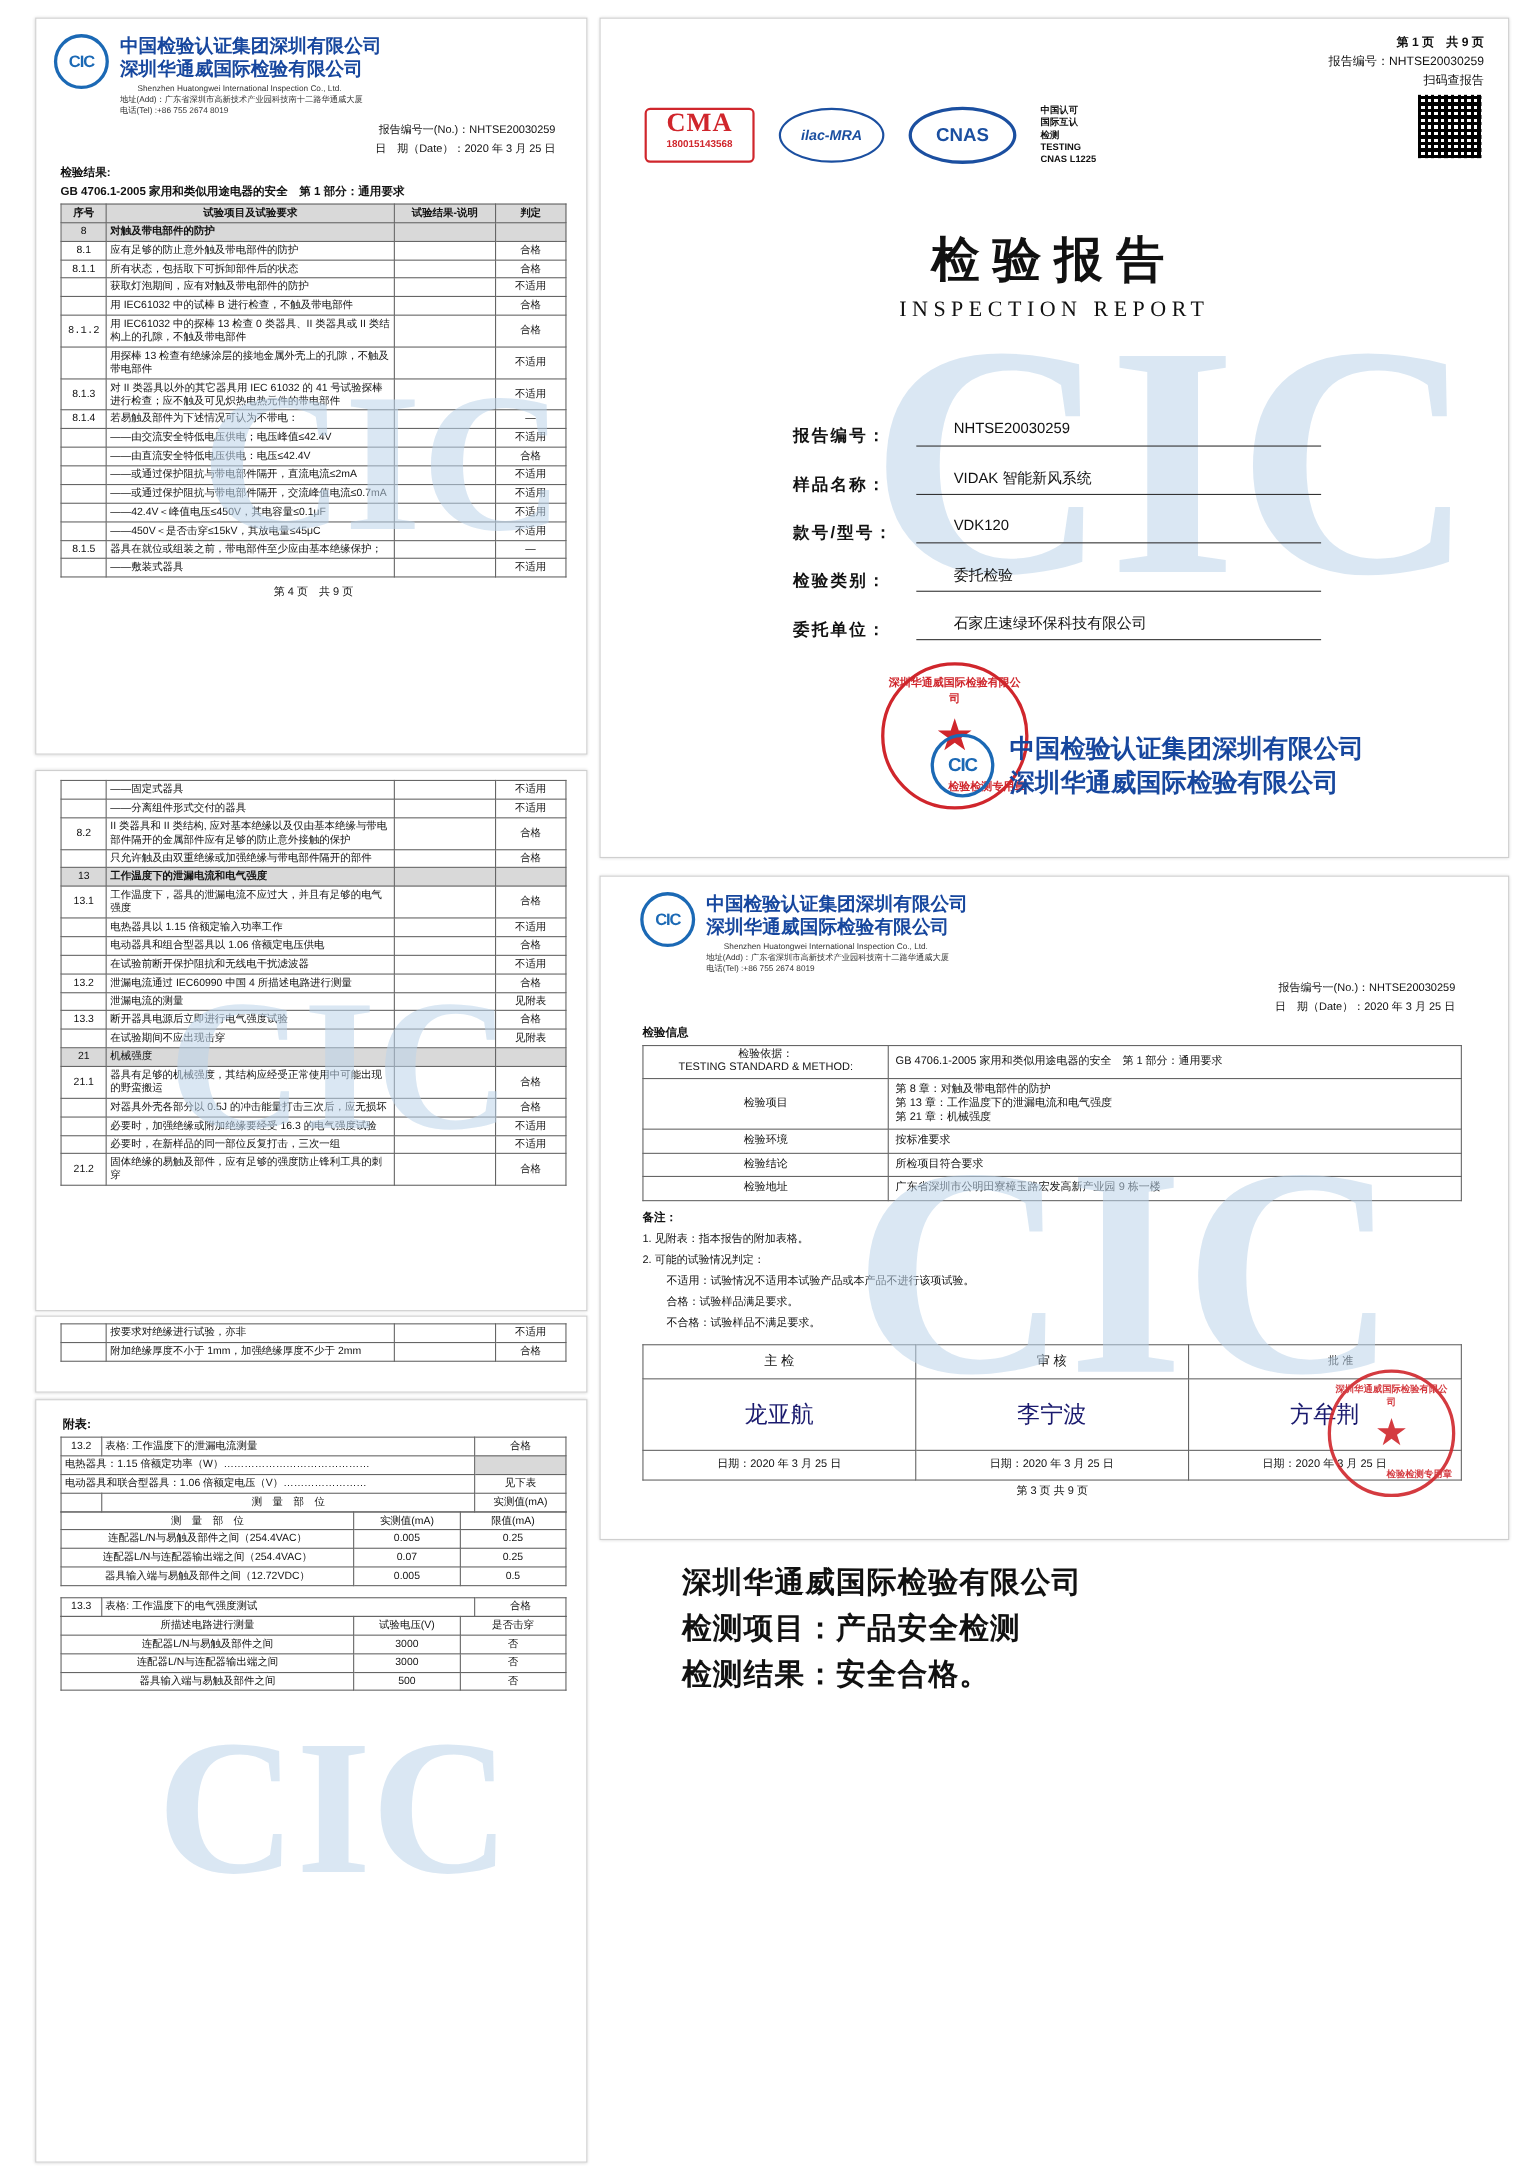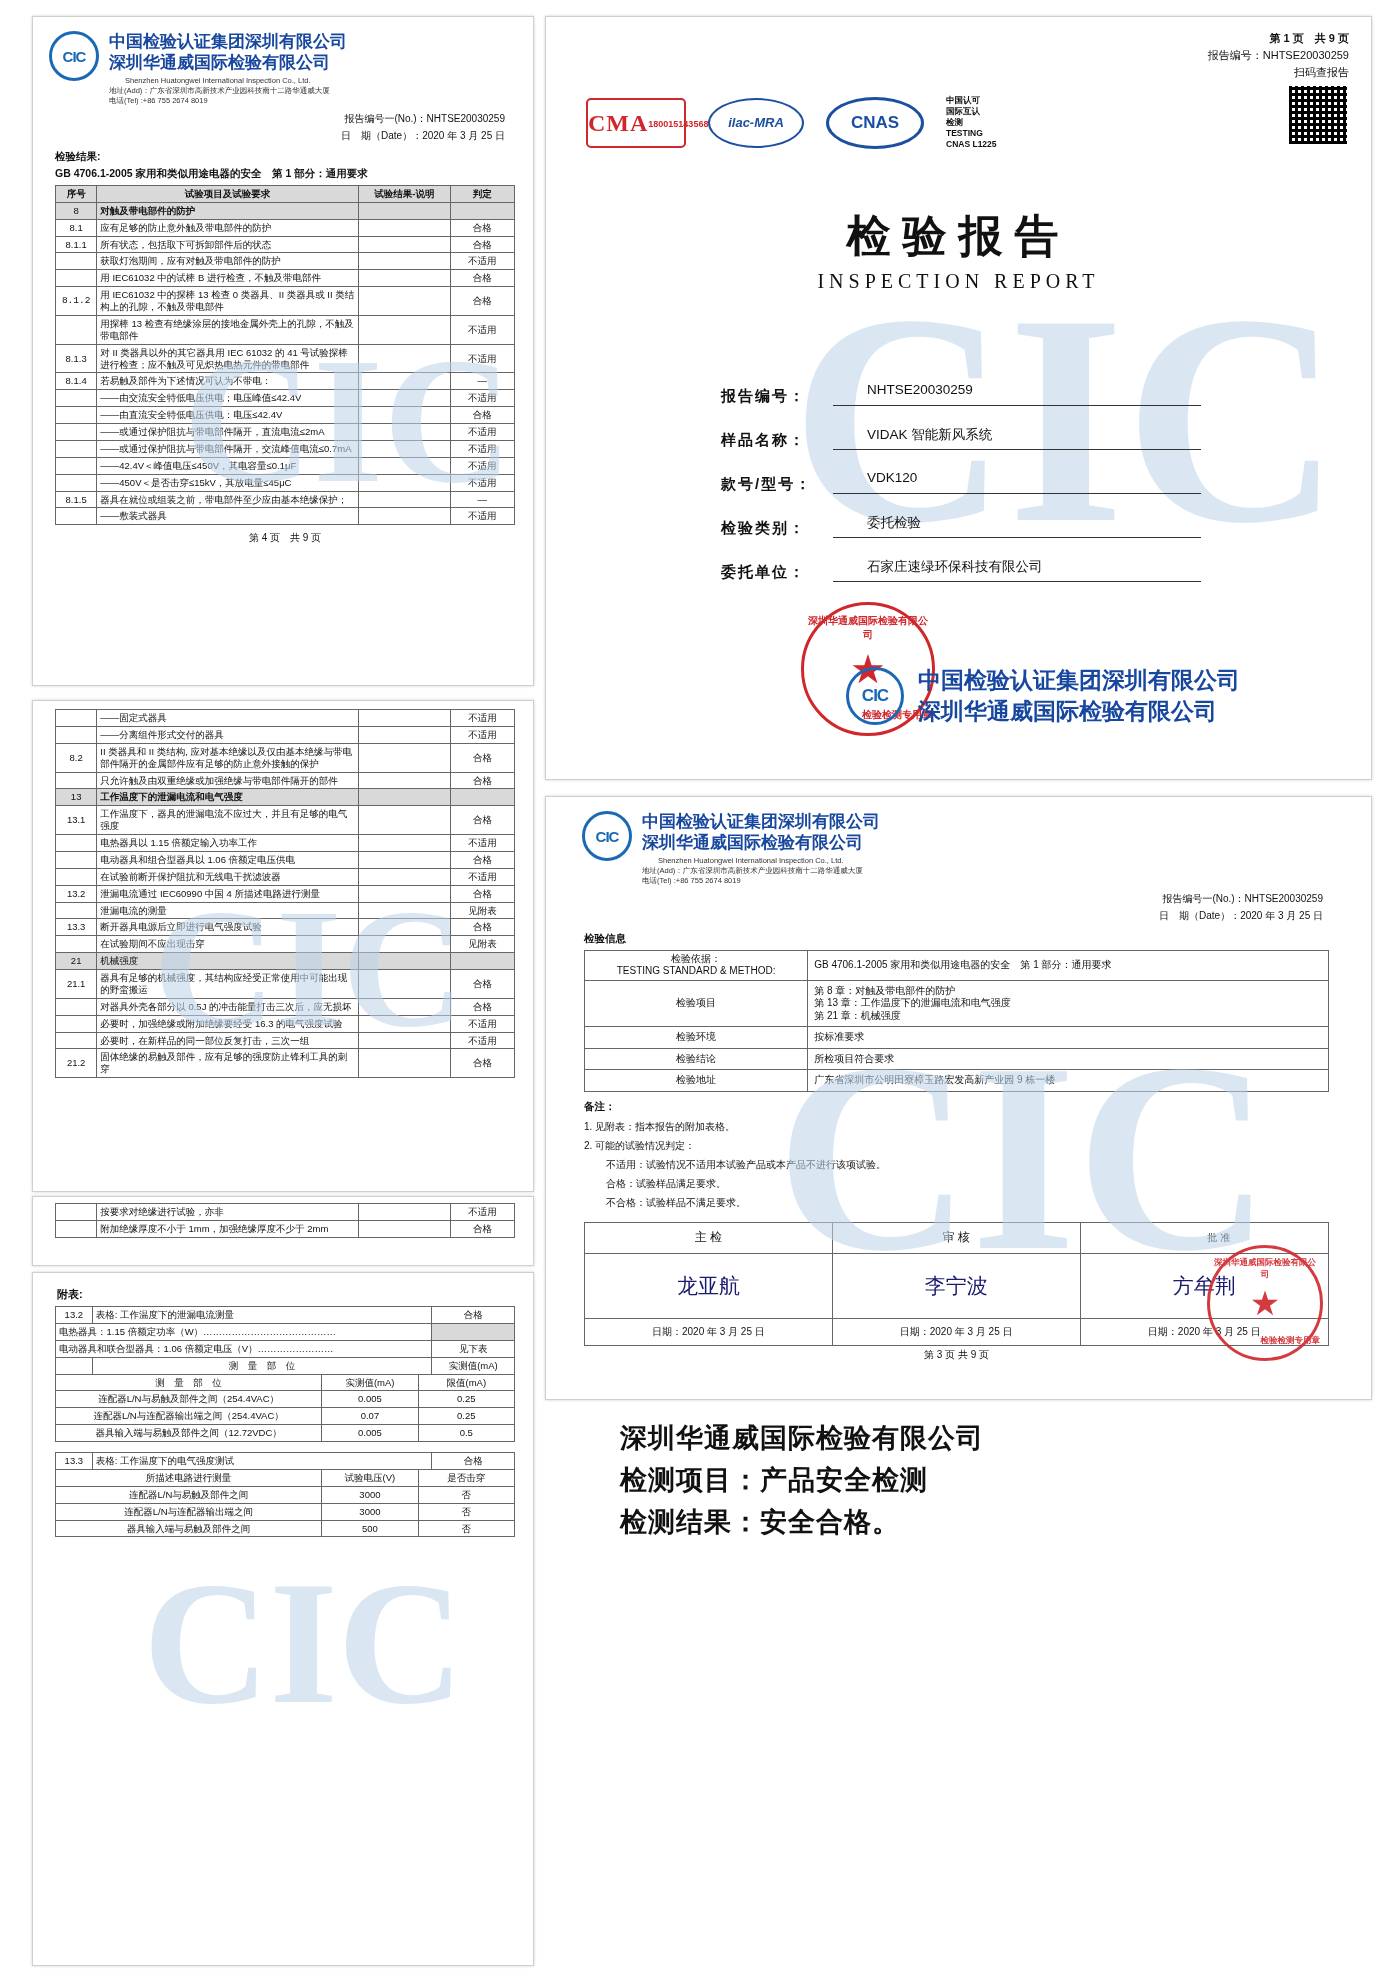--- a/index.html
+++ b/index.html
@@ -25,21 +25,21 @@
   .ctr{text-align:center;}
   .shade{background:#d9d9d9;}
   .sec-title{font-size:10.5px;font-weight:bold;}
   .tbl-cap{font-size:11px;font-weight:bold;margin:6px 0 4px 2px;}
   .pagefoot{text-align:center;font-size:10px;margin-top:6px;}
 
   
   .wm{position:absolute;pointer-events:none;font-weight:bold;color:#bcd4ea;opacity:.55;font-family:"Liberation Serif",serif;}
 
   
-  .cma{width:96px;height:46px;border:2px solid #d0262c;border-radius:5px;display:flex;flex-direction:row;align-items:center;justify-content:space-between;color:#d0262c;}
+  .cma{width:96px;height:46px;border:2px solid #d0262c;border-radius:5px;display:flex;flex-direction:column;align-items:center;justify-content:flex-start;color:#d0262c;}
   .cma .t{font-size:24px;font-weight:bold;letter-spacing:1px;line-height:1;font-family:"Liberation Serif",serif;}
   .cma .n{font-size:9px;font-weight:bold;margin-top:2px;}
   .ilac{width:92px;height:46px;border:2px solid #1b4fa0;border-radius:50%/50%;display:flex;align-items:center;justify-content:center;color:#1b4fa0;font-size:13px;font-weight:bold;font-style:italic;}
   .cnas{width:92px;height:46px;border:3px solid #1b4fa0;border-radius:50%;display:flex;align-items:center;justify-content:center;color:#1b4fa0;font-size:17px;font-weight:bold;}
   .cnas-tx{font-size:8.5px;color:#111;line-height:1.3;font-weight:bold;}
   .qr{width:58px;height:58px;background:
       repeating-linear-gradient(90deg,#000 0 3px,#fff 3px 6px),
       repeating-linear-gradient(0deg,#000 0 3px,#fff 3px 6px);
       background-blend-mode:multiply;border:2px solid #fff;}
 

